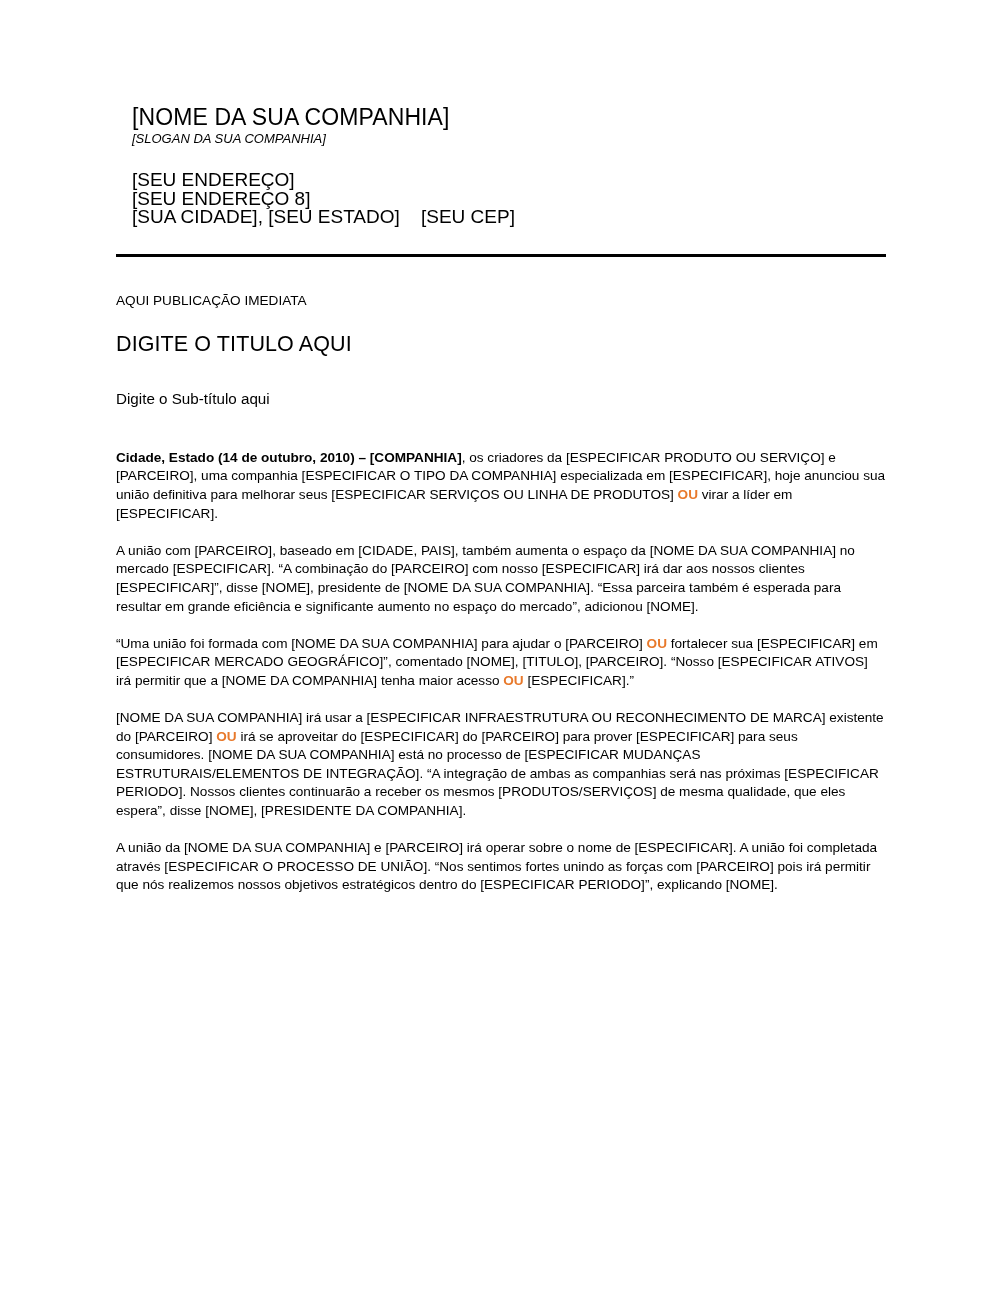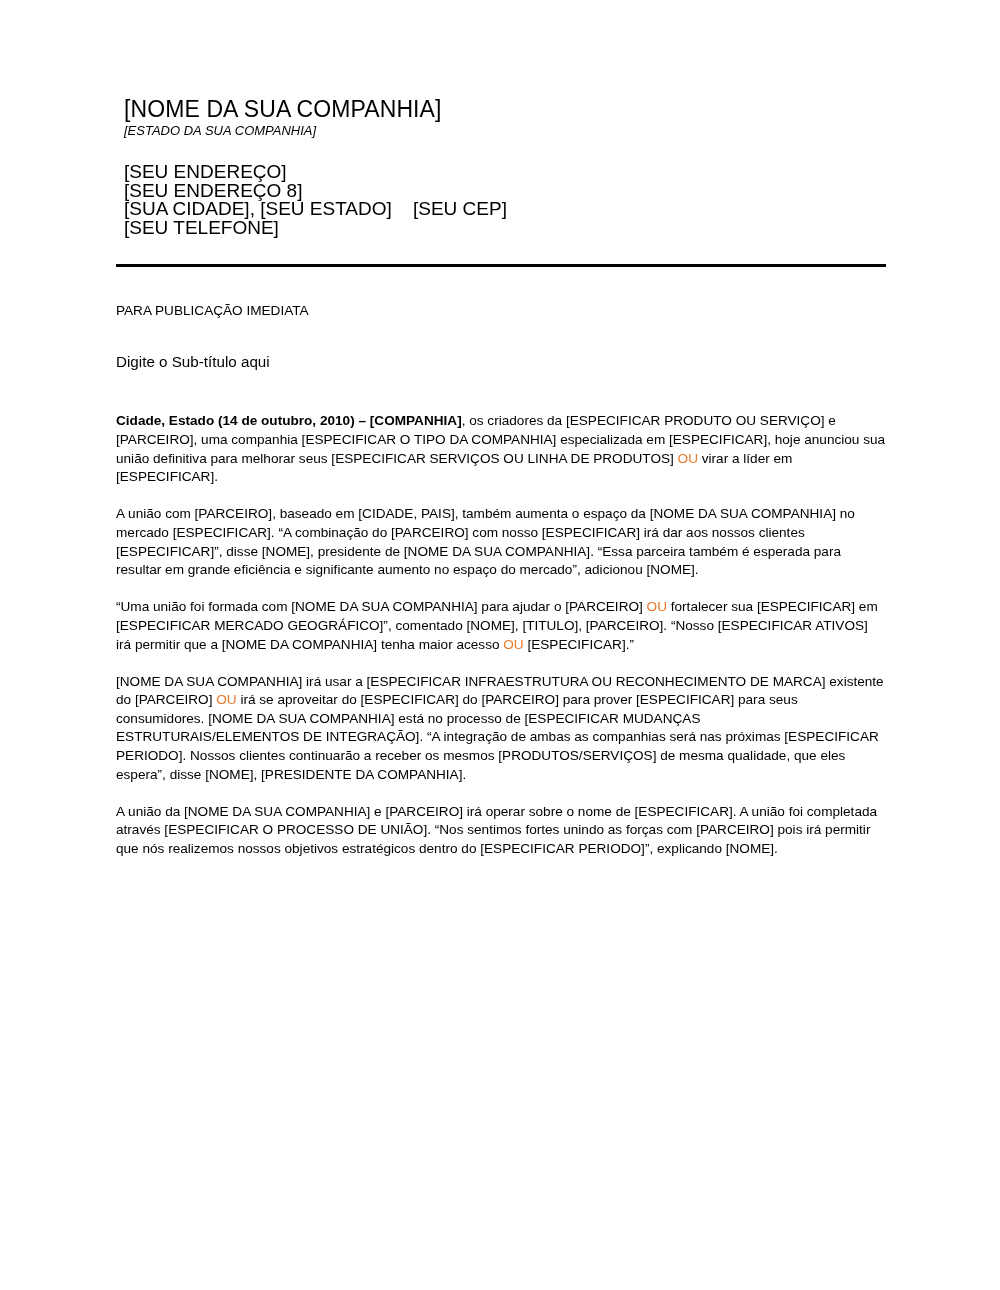--- a/index.html
+++ b/index.html
@@ -25,21 +25,21 @@
   }
 
   .content {
     position: absolute;
     left: 116px;
     top: 88px;
     width: 770px;
   }
 
   
-  .letterhead { margin: 8px; }
+  .letterhead { margin: 16px; }
 
   .company-name {
     font-size: 23px;
     line-height: 27px;
     font-weight: 400;
     letter-spacing: 0.1px;
     margin: 0;
     white-space: nowrap;
   }
 
@@ -97,46 +97,46 @@
     text-align: left;
   }
 
   .para { margin: 0 0 18.6px 0; }
   .para:last-child { margin-bottom: 0; }
 
   .lead-in { font-weight: bold; }
 
   .ou-highlight {
     color: #E8792B;
-    font-weight: normal;
+    font-weight: bold;
   }
 </style>
 </head>
 <body>
 
 <div class="page">
   <div class="content">
 
     <header class="letterhead">
       <h1 class="company-name">[NOME DA SUA COMPANHIA]</h1>
-      <p class="company-slogan">[ESTADO DA SUA COMPANHIA]</p>
+      <p class="company-slogan">[SLOGAN DA SUA COMPANHIA]</p>
 
       <div class="address-block">
         <p class="address-line">[SEU ENDEREÇO]</p>
         <p class="address-line">[SEU ENDEREÇO 8]</p>
         <p class="address-line">[SUA CIDADE], [SEU ESTADO]    [SEU CEP]</p>
-        <p class="address-line">[SEU TELEFONE]</p>
       </div>
     </header>
 
     <hr class="divider">
 
     <section>
-      <p class="release-label">PARA PUBLICAÇÃO IMEDIATA</p>
+      <p class="release-label">AQUI PUBLICAÇÃO IMEDIATA</p>
 
+      <h2 class="release-title">DIGITE O TITULO AQUI</h2>
 
       <p class="release-subtitle">Digite o Sub-título aqui</p>
     </section>
 
     <section class="body-copy">
 
       <p class="para"><span class="lead-in">Cidade, Estado (14 de outubro, 2010) – [COMPANHIA]</span><span>, os criadores da [ESPECIFICAR PRODUTO OU SERVIÇO] e [PARCEIRO], uma companhia [ESPECIFICAR O TIPO DA COMPANHIA] especializada em [ESPECIFICAR], hoje anunciou sua união definitiva para melhorar seus [ESPECIFICAR SERVIÇOS OU LINHA DE PRODUTOS] </span><span class="ou-highlight">OU</span><span> virar a líder em [ESPECIFICAR].</span></p>
 
       <p class="para">A união com [PARCEIRO], baseado em [CIDADE, PAIS], também aumenta o espaço da [NOME DA SUA COMPANHIA] no mercado [ESPECIFICAR]. “A combinação do [PARCEIRO] com nosso [ESPECIFICAR] irá dar aos nossos clientes [ESPECIFICAR]”, disse [NOME], presidente de [NOME DA SUA COMPANHIA]. “Essa parceira também é esperada para resultar em grande eficiência e significante aumento no espaço do mercado”, adicionou [NOME].</p>
 

